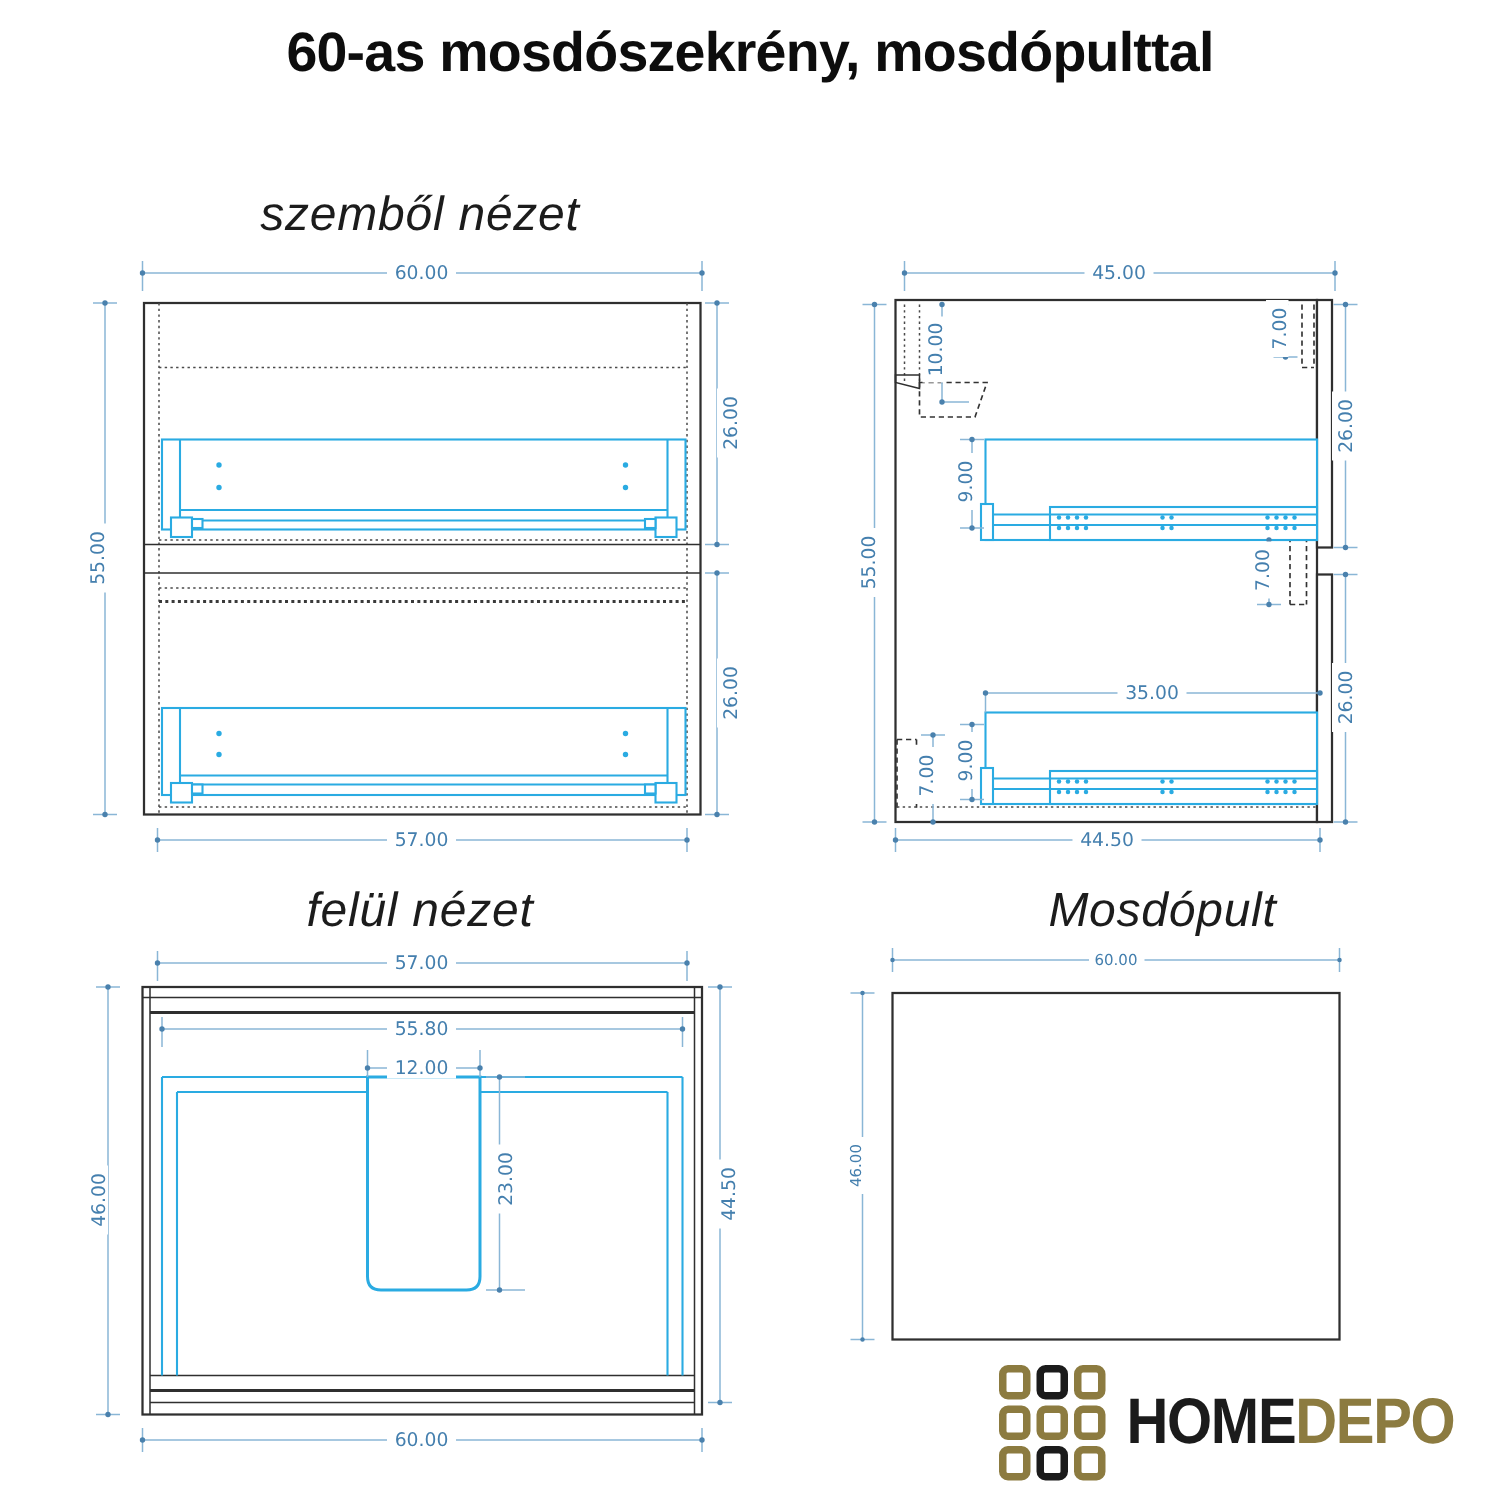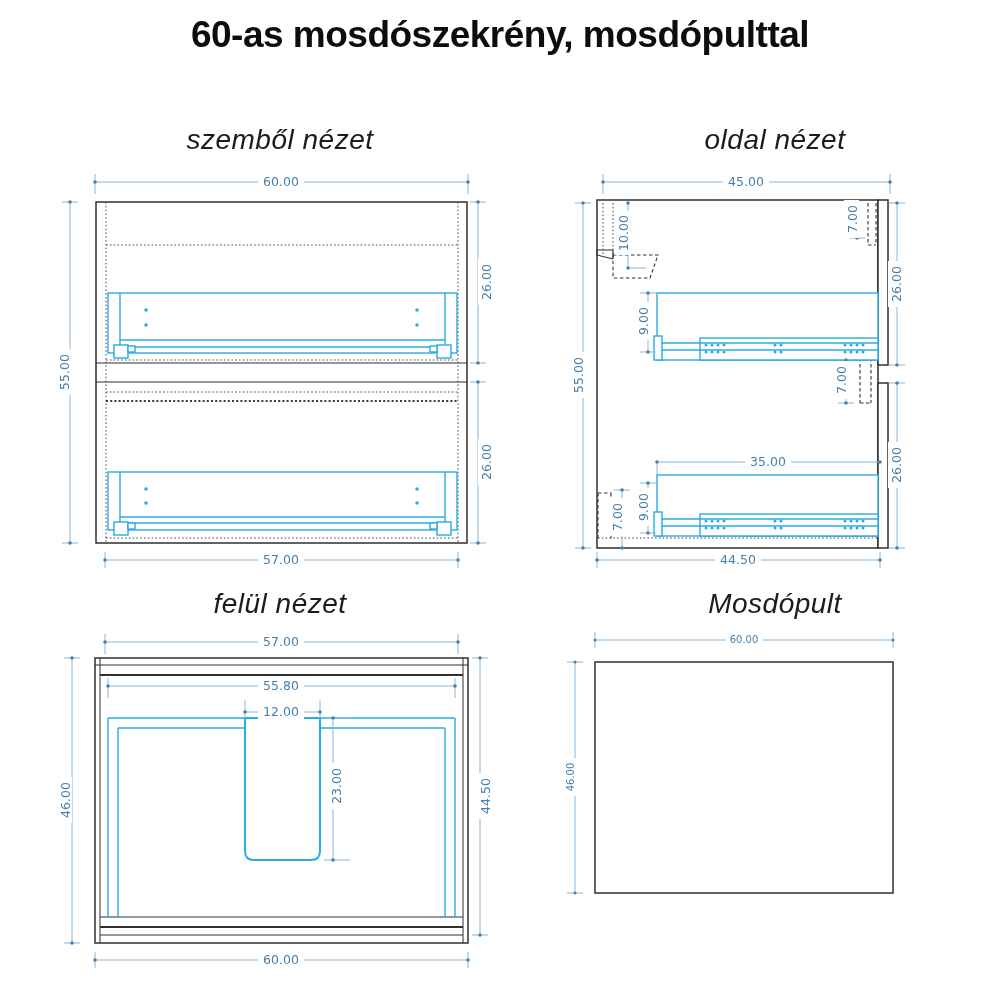--- a/index.html
+++ b/index.html
@@ -7,21 +7,21 @@
     position:relative; width:1000px; height:1000px; background:#ffffff;
     font-family:"Liberation Sans", sans-serif; overflow:hidden;
   }
   .page-title {
     position:absolute; top:14px; left:0; width:1000px; margin:0;
     text-align:center; font-size:37px; font-weight:700; letter-spacing:-0.5px;
     color:#0d0d0d;
   }
   .vtitle {
     position:absolute; text-align:center; font-style:italic; font-weight:500;
-    font-size:28px; letter-spacing:0.5px; color:#1c1c1c;
+    font-size:32px; letter-spacing:0.5px; color:#1c1c1c;
   }
   .vtitle.front   { left:40px;  top:124px; width:480px; }
   .vtitle.side    { left:550px; top:124px; width:450px; }
   .vtitle.topview { left:40px;  top:588px; width:480px; }
   .vtitle.counter { left:550px; top:588px; width:450px; }
   svg.view { position:absolute; overflow:visible; }
   svg.front-svg   { left:40px;  top:160px; }
   svg.side-svg    { left:550px; top:160px; }
   svg.top-svg     { left:40px;  top:590px; }
   svg.counter-svg { left:550px; top:590px; }
@@ -61,21 +61,20 @@
   .logo-depo { color:#8c7b40; }
 </style>
 </head>
 <body>
 
 <div id="sheet">
 
   <h1 class="page-title">60-as mosdószekrény, mosdópulttal</h1>
 
   <div class="vtitle front">szemből nézet</div>
-  <div class="vtitle side">oldal nézet</div>
   <div class="vtitle counter">Mosdópult</div>
   <div class="vtitle topview">felül nézet</div>
 
   <svg class="view front-svg" width="480" height="420" viewBox="0 0 480 420">
 
     <g>
       <rect class="kw" x="56" y="42" width="371" height="341"></rect>
       <line class="dt" x1="66" y1="42" x2="66" y2="383"></line>
       <line class="dt" x1="418" y1="42" x2="418" y2="383"></line>
       <line class="dt" x1="66" y1="85" x2="418" y2="85"></line>
@@ -509,14 +508,30 @@
       <line class="dl" x1="17" y1="303" x2="33" y2="303"></line>
       <circle class="dd" cx="25" cy="72" r="1.5"></circle>
         <circle class="dd" cx="25" cy="303" r="1.5"></circle>
       <g transform="rotate(-90 21 187)">
         <rect class="bg" x="2" y="180" width="38" height="13"></rect>
         <text class="dim dims" x="21" y="190">46.00</text>
       </g>
     </g>
   </svg>
 
+  <div class="logo">
+    <div class="logo-grid">
+        <span class="logo-square" style="border-color: rgb(140, 123, 64);"></span>
+        <span class="logo-square" style="border-color: rgb(27, 27, 27);"></span>
+        <span class="logo-square" style="border-color: rgb(140, 123, 64);"></span>
+        <span class="logo-square" style="border-color: rgb(140, 123, 64);"></span>
+        <span class="logo-square" style="border-color: rgb(140, 123, 64);"></span>
+        <span class="logo-square" style="border-color: rgb(140, 123, 64);"></span>
+        <span class="logo-square" style="border-color: rgb(140, 123, 64);"></span>
+        <span class="logo-square" style="border-color: rgb(27, 27, 27);"></span>
+        <span class="logo-square" style="border-color: rgb(140, 123, 64);"></span>
+      </div>
+    <div class="logo-text">
+      <span class="logo-home">HOME</span><span class="logo-depo">DEPO</span>
+    </div>
+  </div>
 
 </div>
 
 </body></html>

